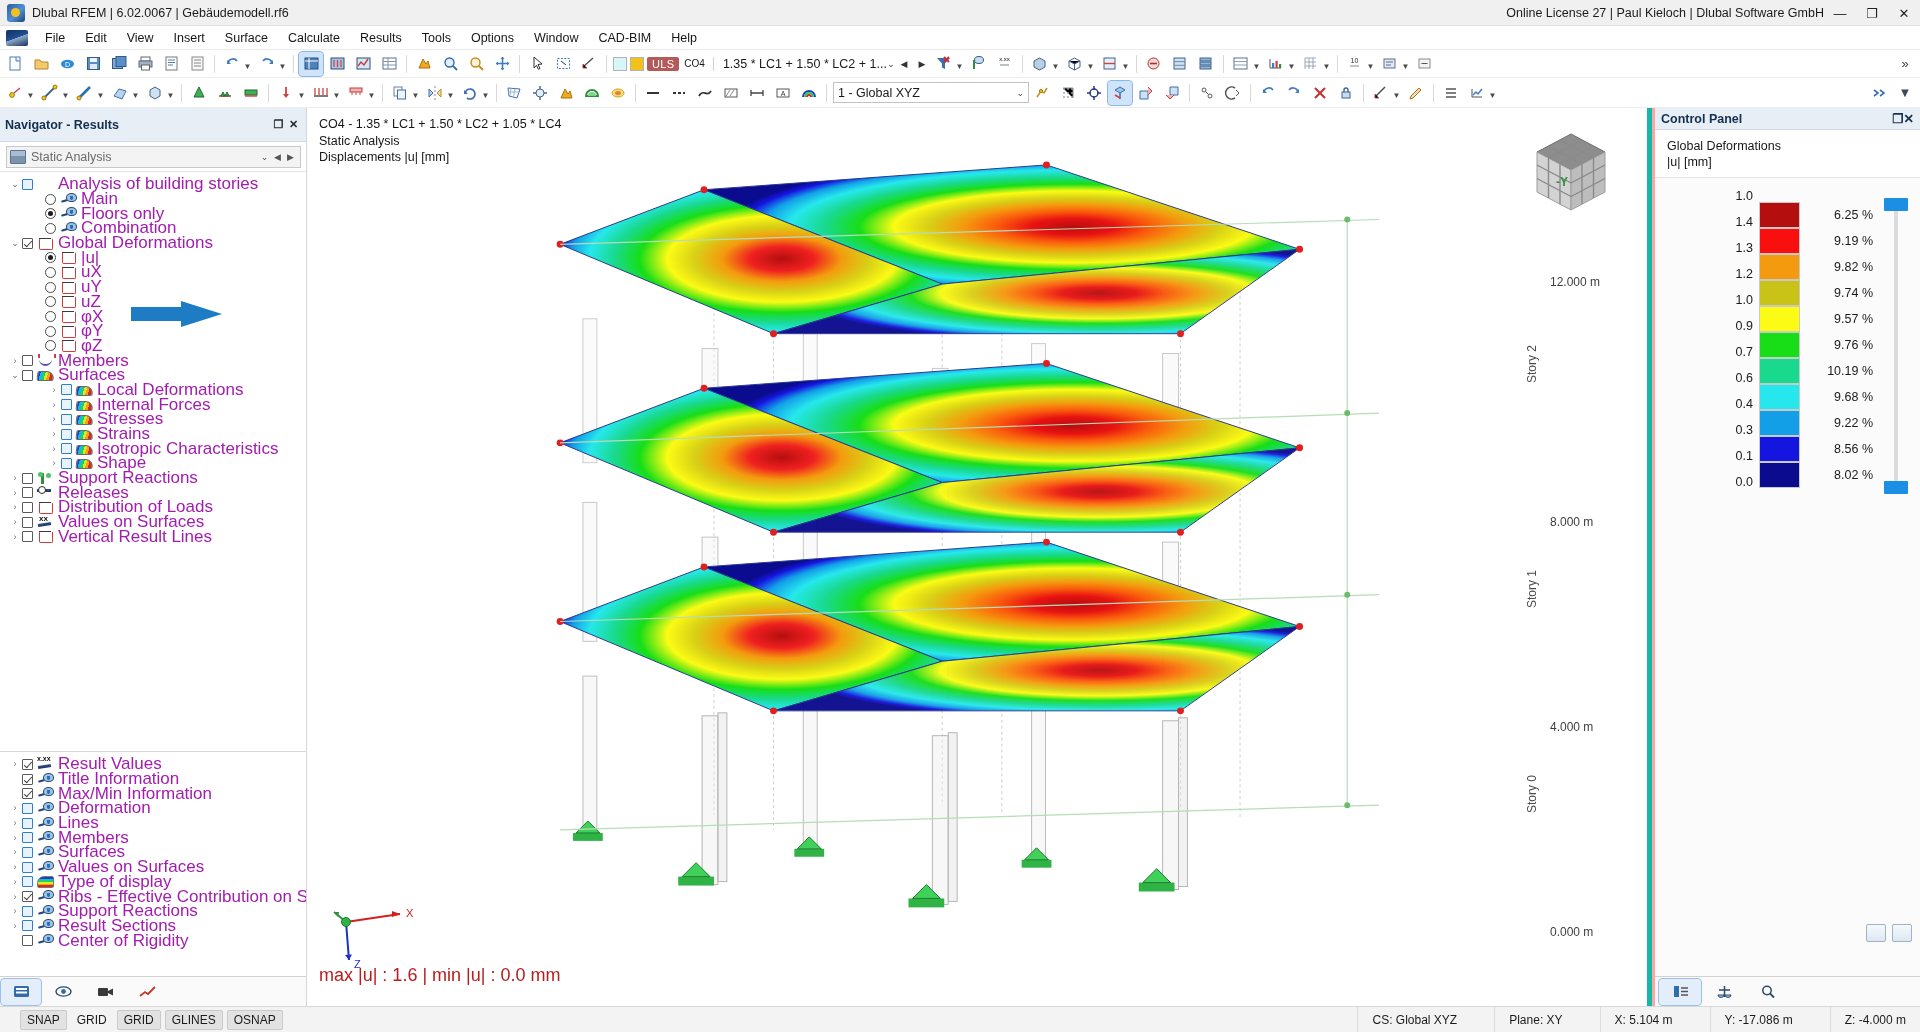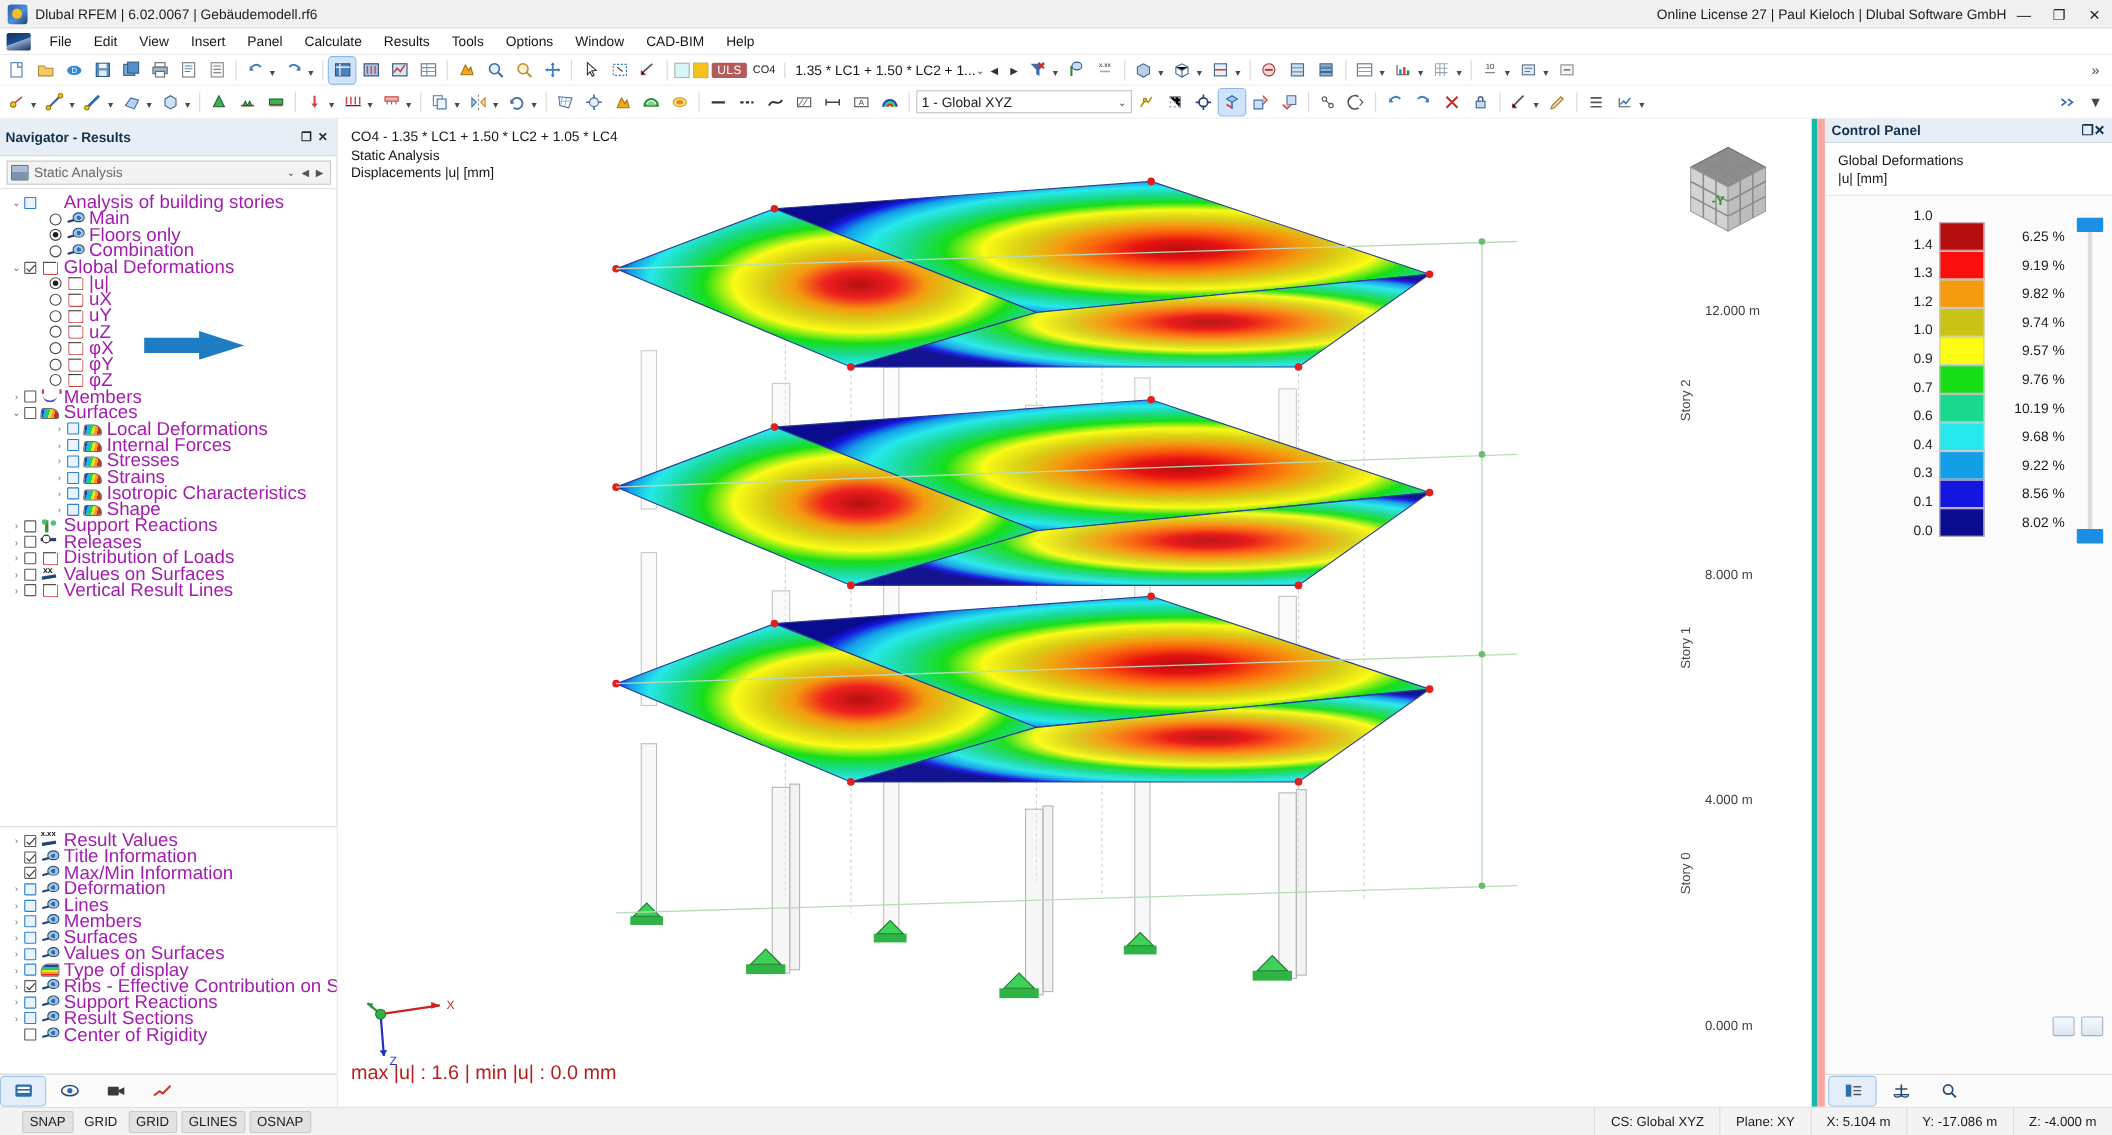--- a/index.html
+++ b/index.html
@@ -226,21 +226,21 @@
   .vp-minmax { position: absolute; left: 12px; bottom: 20px; font-size: 18px; color: #b91c1c; }
 
   
   .viewcube { position: absolute; right: 28px; top: 16px; width: 96px; height: 96px; }
 
   
   .triad { position: absolute; left: 25px; bottom: 36px; width: 90px; height: 80px; }
 
   
   .cpanel { width: 268px; flex: 0 0 268px; background: #fff; display: flex; flex-direction: column;
-            border-left: 7px solid #fca5a5; }
+            border-left: 3px solid #fca5a5; }
   .cp-header {
     height: 22px; background: #e8eef5; display: flex; align-items: center; padding: 0 6px;
     font-weight: bold; font-size: 12.5px; color: #13304f; border-bottom: 1px solid #cfdae6;
   }
   .cp-header .hgrow { flex: 1; }
   .cp-title { padding: 8px 10px 7px 12px; font-size: 12.5px; line-height: 16px; color: #161616;
               border-bottom: 1px solid #e3e3e3; }
   .cp-body { flex: 1 1 auto; position: relative; background: #fbfbfb; }
   .legend { position: absolute; left: 0; top: 18px; width: 100%; height: 290px; }
   .lg-vals { position: absolute; left: 56px; width: 42px; top: -7px; }
@@ -264,21 +264,21 @@
   .cptab.active { background: #e4eefa; outline: 1px solid #9cc2e8; }
 
   
   .statusbar {
     height: 26px; flex: 0 0 26px; background: #f3f3f3; border-top: 1px solid #d8d8d8;
     display: flex; align-items: center; font-size: 12px; color: #1b1b1b;
   }
   .sb-left { width: 1050px; display: flex; align-items: center; padding-left: 20px; }
   .sb-chip { padding: 2px 6px; margin-right: 4px; border-radius: 2px; }
   .sb-chip.on { background: #e2e2e2; border: 1px solid #cacaca; }
-  .sb-right { flex: 1; display: flex; align-items: flex-end; justify-content: flex-end; }
+  .sb-right { flex: 1; display: flex; align-items: flex-end; justify-content: flex-end; gap: 23px; }
   .sb-cell { padding: 0 14px; border-left: 1px solid #dcdcdc; height: 26px; line-height: 26px;
              white-space: nowrap; }
 
   
   .bluearrow { position: absolute; left: 131px; top: 193px; width: 91px; height: 26px; }
 
   text { font-family: "Liberation Sans", sans-serif; }
 </style>
 </head>
 <body>
@@ -295,21 +295,21 @@
       <div class="winbtn">✕</div>
     </div>
   </div>
 
   <div class="menubar">
     <div class="menu-logo"></div>
     <div class="menuitem">File</div>
     <div class="menuitem">Edit</div>
     <div class="menuitem">View</div>
     <div class="menuitem">Insert</div>
-    <div class="menuitem">Panel</div>
+    <div class="menuitem">Surface</div>
     <div class="menuitem">Calculate</div>
     <div class="menuitem">Results</div>
     <div class="menuitem">Tools</div>
     <div class="menuitem">Options</div>
     <div class="menuitem">Window</div>
     <div class="menuitem">CAD-BIM</div>
     <div class="menuitem">Help</div>
   </div>
 
   <div class="toolbar tb1">

